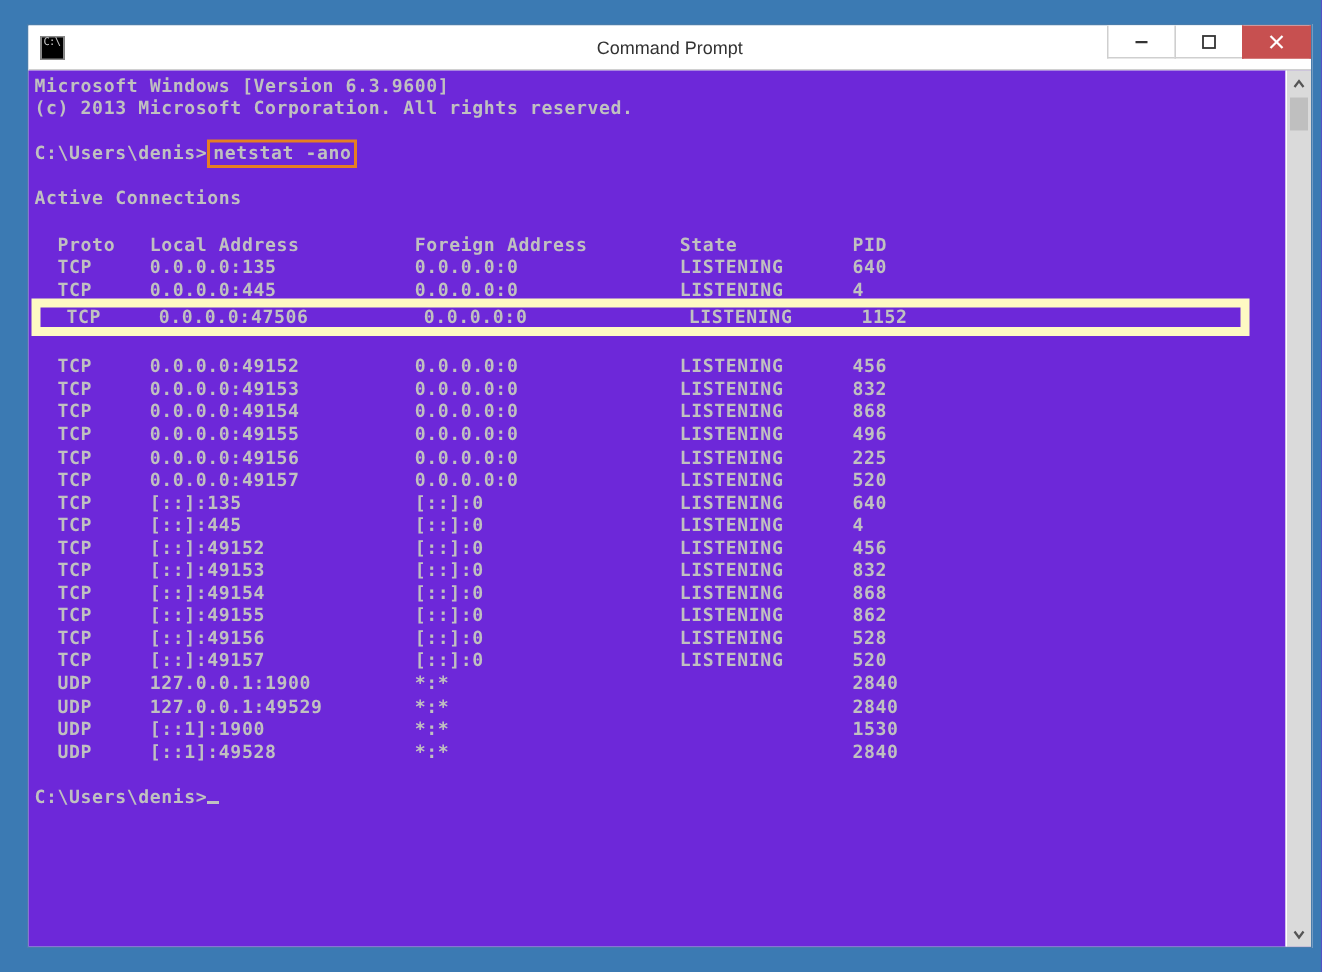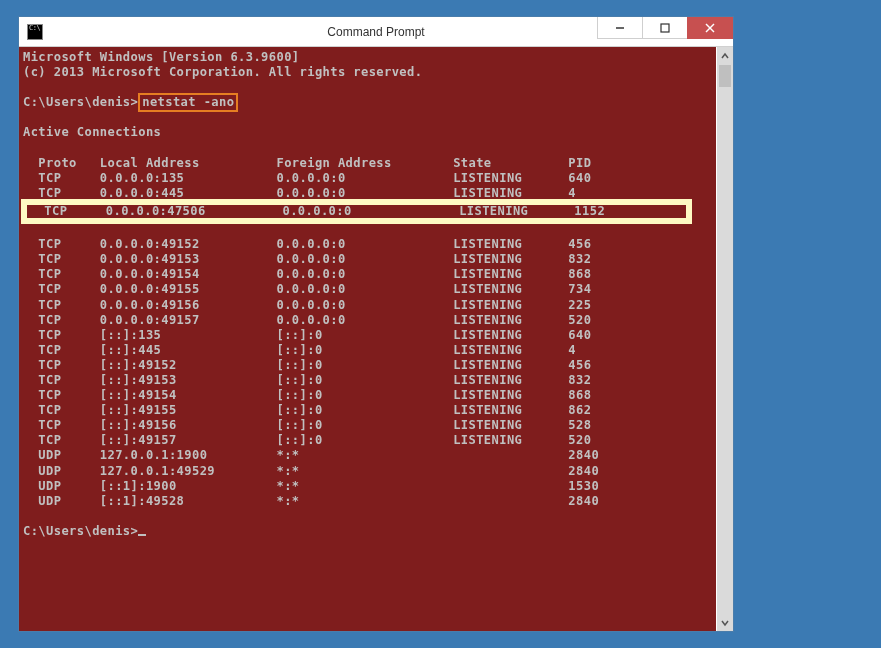--- a/index.html
+++ b/index.html
@@ -5,21 +5,21 @@
   * { margin: 0; padding: 0; box-sizing: border-box; }
   body {
     background: #3b7ab3;
     width: 881px;
     height: 648px;
     padding: 16px 18px;
     font-family: "Segoe UI", Arial, sans-serif;
     overflow: hidden;
   }
   .window {
-    width: 716px;
+    width: 857px;
     height: 616px;
     background: #fff;
     border: 1px solid #4a7dab;
     display: flex;
     flex-direction: column;
     position: relative;
   }
   .titlebar {
     height: 30px;
     background: #fff;
@@ -72,21 +72,21 @@
     color: #333;
     margin-left: -1px;
   }
   .tb-btn.close {
     background: #c75050;
     color: #fff;
     border-color: #c75050;
   }
   .client {
     flex: 1;
-    background: #7f1d1d;
+    background: #6d28d9;
     position: relative;
     display: flex;
   }
   .terminal {
     flex: 1;
     padding: 3px 4px;
     color: #c0c0c0;
     font-family: "Terminal", "Lucida Console", "Consolas", monospace;
     font-size: 12.1px;
     line-height: 15.1px;
@@ -183,21 +183,21 @@
 
 <span>Active Connections</span>
 
 <span>  Proto   Local Address          Foreign Address        State          PID</span>
 <span>  TCP     0.0.0.0:135            0.0.0.0:0              LISTENING      640</span>
 <span>  TCP     0.0.0.0:445            0.0.0.0:0              LISTENING      4</span>
 <span class="hlrow">  TCP     0.0.0.0:47506          0.0.0.0:0              LISTENING      1152</span>
 <span>  TCP     0.0.0.0:49152          0.0.0.0:0              LISTENING      456</span>
 <span>  TCP     0.0.0.0:49153          0.0.0.0:0              LISTENING      832</span>
 <span>  TCP     0.0.0.0:49154          0.0.0.0:0              LISTENING      868</span>
-<span>  TCP     0.0.0.0:49155          0.0.0.0:0              LISTENING      734</span>
+<span>  TCP     0.0.0.0:49155          0.0.0.0:0              LISTENING      496</span>
 <span>  TCP     0.0.0.0:49156          0.0.0.0:0              LISTENING      225</span>
 <span>  TCP     0.0.0.0:49157          0.0.0.0:0              LISTENING      520</span>
 <span>  TCP     [::]:135               [::]:0                 LISTENING      640</span>
 <span>  TCP     [::]:445               [::]:0                 LISTENING      4</span>
 <span>  TCP     [::]:49152             [::]:0                 LISTENING      456</span>
 <span>  TCP     [::]:49153             [::]:0                 LISTENING      832</span>
 <span>  TCP     [::]:49154             [::]:0                 LISTENING      868</span>
 <span>  TCP     [::]:49155             [::]:0                 LISTENING      862</span>
 <span>  TCP     [::]:49156             [::]:0                 LISTENING      528</span>
 <span>  TCP     [::]:49157             [::]:0                 LISTENING      520</span>

